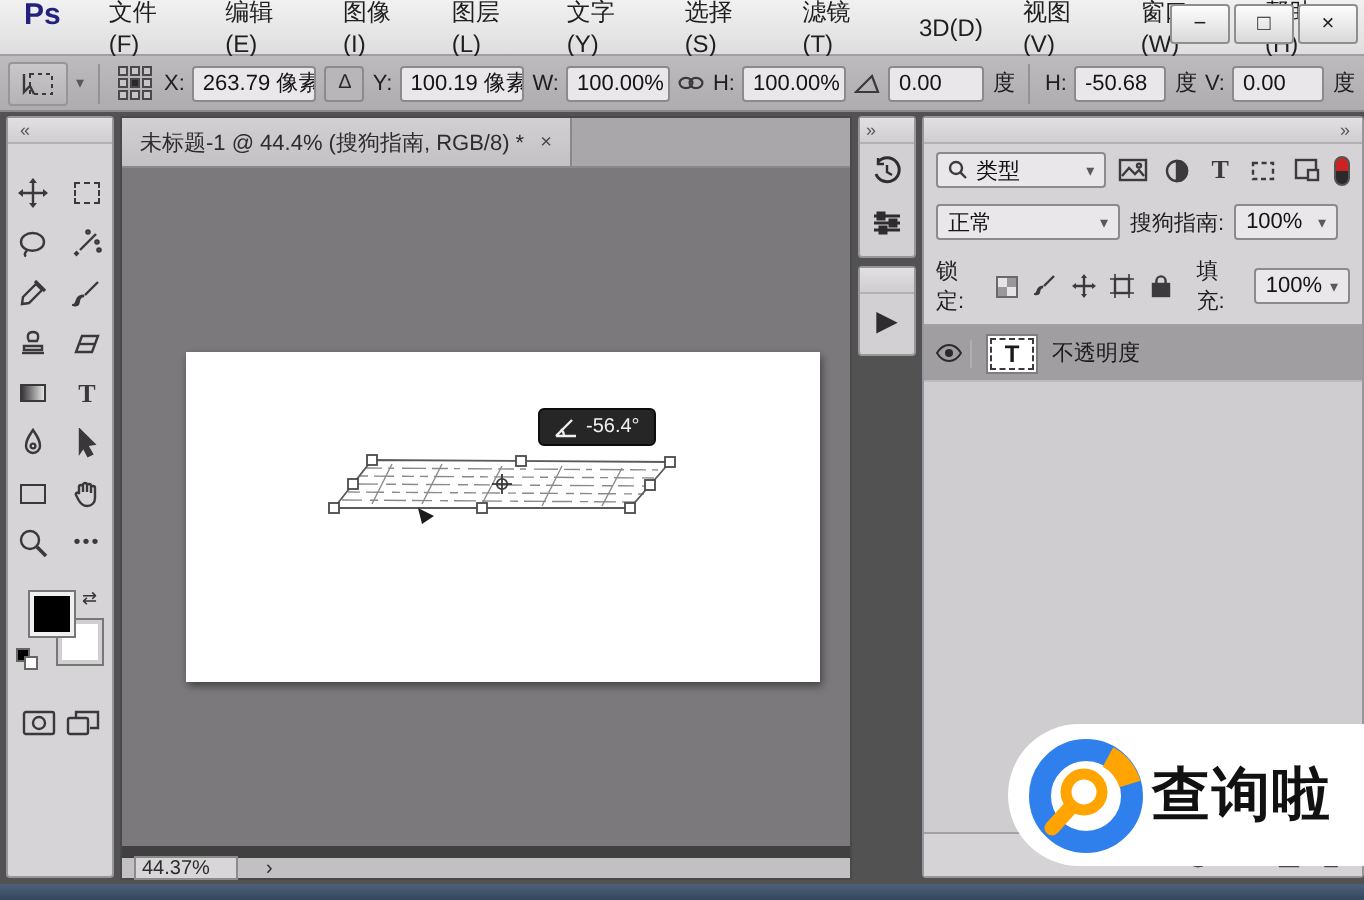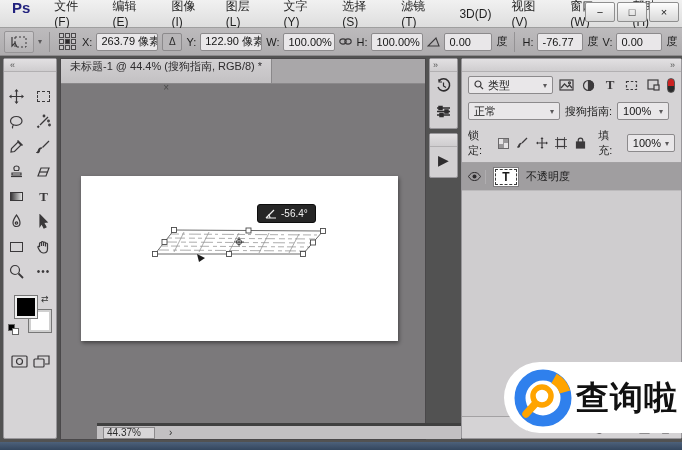--- a/index.html
+++ b/index.html
@@ -61,32 +61,32 @@
   .mini-swatch .b{ position:absolute; left:4px; top:4px; width:7px; height:7px; background:#fff; border:1px solid #666;}
   .tool-bottom { display:flex; justify-content:space-around; margin-top:14px; padding:0 4px; }
   .tb-btn { width:20px; height:15px; display:flex; align-items:center; justify-content:center; }
   .tb-btn svg { stroke:#3a383a; fill:none; stroke-width:1.2; }
 
   
   .docwindow { position:absolute; left:60px; top:58px; width:366px; height:382px;
     background:#7b797b; border:1px solid #4a484a; }
   .tabbar { height:25px; background:#a9a7a9; border-bottom:1px solid #8a888a; display:flex; }
   .doc-tab { background:linear-gradient(#d2d0d2,#c3c1c3); border-right:1px solid #8a888a;
-    display:flex; align-items:center; gap:8px; padding:0 9px; font-size:11px; color:#2e2c2e;flex-direction:column; }
+    display:flex; align-items:center; gap:8px; padding:0 9px; font-size:11px; color:#2e2c2e; }
   .doc-tab .close { font-size:10px; color:#4a4a4a; }
   .canvas-area { position:relative; height:340px; }
-  .canvas-white { position:absolute; left:20px; top:92px; width:317px; height:165px;
+  .canvas-white { position:absolute; left:32px; top:92px; width:317px; height:165px;
     background:#fff; box-shadow:1px 2px 4px rgba(0,0,0,.45); }
   .angle-tooltip { position:absolute; left:176px; top:28px; height:19px;
     background:#262626; border:1px solid #0d0d0d; border-radius:3px; color:#f0f0f0;
     font-size:10px; display:flex; align-items:center; gap:4px; padding:0 7px; }
   .angle-tooltip svg { stroke:#f0f0f0; fill:none; stroke-width:1.2; }
   .statusbar { position:absolute; left:0; bottom:0; width:100%; height:16px;
-    background:#c2c0c2; border-top:3px solid #404040; display:flex; align-items:center;
-    gap:14px; padding:0 6px; font-size:10px; color:#2d2d2d;margin-left:36px; }
+    background:#c2c0c2; border-top:6px solid #404040; display:flex; align-items:center;
+    gap:14px; padding:0 6px; font-size:10px; color:#2d2d2d; }
   .zoom-box { width:52px; height:12px; background:#d8d6d8; border:1px solid #8c8a8c;
     font-size:10px; display:flex; align-items:center; padding:0 3px; }
 
   
   .pstrip { position:absolute; left:429px; top:58px; width:29px; height:381px; }
   .pstrip .grp { background:#d2d0d2; border:1px solid #98969a; border-radius:2px; margin-bottom:4px; padding-bottom:4px; }
   .pstrip .panel-grip { padding-left:3px; }
   .strip-icon { height:26px; display:flex; align-items:center; justify-content:center; color:#2e2c2e; }
   .strip-icon svg { stroke:#2e2c2e; fill:none; stroke-width:1.5; }
 
@@ -128,21 +128,21 @@
   .db-icon svg { stroke:#4a484a; fill:none; stroke-width:1.2; }
   .fx-label { font-size:11px; font-style:italic; font-weight:bold; color:#4a484a; }
 
   .bottom-edge { position:absolute; left:0; bottom:0; width:682px; height:8px;
     background:linear-gradient(#4d617a,#33465e); }
 
   
   .watermark { position:absolute; left:504px; top:362px; width:178px; height:71px;
     background:#fff; border-radius:36px 0 0 36px; display:flex; align-items:center; padding-left:8px; }
   .wm-text { display:flex; flex-direction:column; margin-left:2px; }
-  .wm-title { font-size:33px; font-weight:bold; color:#111; letter-spacing:1px; line-height:30px; }
+  .wm-title { font-size:29px; font-weight:bold; color:#111; letter-spacing:1px; line-height:30px; }
   .wm-domain { font-size:14px; color:#111; align-self:flex-end; line-height:16px; }
 
   svg { display:block; }
 </style>
 </head>
 <body>
 
 <div class="screen">
 
   <div class="menubar">
@@ -182,41 +182,41 @@
         <i class="c"></i>
         <i></i>
         <i></i>
         <i></i>
         <i></i>
     </span>
     <span class="opt-label">X:</span>
     <span class="opt-field" style="width:62px">263.79 像素</span>
     <span class="delta-btn">Δ</span>
     <span class="opt-label">Y:</span>
-    <span class="opt-field" style="width:62px">122.90 像素</span>
+    <span class="opt-field" style="width:62px">100.19 像素</span>
     <span class="opt-label">W:</span>
     <span class="opt-field" style="width:52px">100.00%</span>
     <span class="icon-inline">
       <svg width="13" height="9" viewBox="0 0 13 9">
           <ellipse cx="4" cy="4.5" rx="3.2" ry="2.6" fill="none" stroke="#3a383a" stroke-width="1.1"></ellipse>
           <ellipse cx="9" cy="4.5" rx="3.2" ry="2.6" fill="none" stroke="#3a383a" stroke-width="1.1"></ellipse>
         </svg>
     </span>
     <span class="opt-label">H:</span>
     <span class="opt-field" style="width:52px">100.00%</span>
     <span class="icon-inline">
       <svg width="13" height="10" viewBox="0 0 13 10">
           <path d="M1 9 L12 9 L9 1 Z" fill="none" stroke="#3a383a" stroke-width="1.1"></path>
         </svg>
     </span>
     <span class="opt-field" style="width:48px">0.00</span>
     <span class="opt-label">度</span>
     <span class="opt-sep"></span>
     <span class="opt-label">H:</span>
-    <span class="opt-field" style="width:46px">-76.77</span>
+    <span class="opt-field" style="width:46px">-50.68</span>
     <span class="opt-label">度</span>
     <span class="opt-label">V:</span>
     <span class="opt-field" style="width:46px">0.00</span>
     <span class="opt-label">度</span>
 
   </div>
 
   <div class="toolpanel">
     <div class="panel-grip">«</div>
     <div class="tools">

